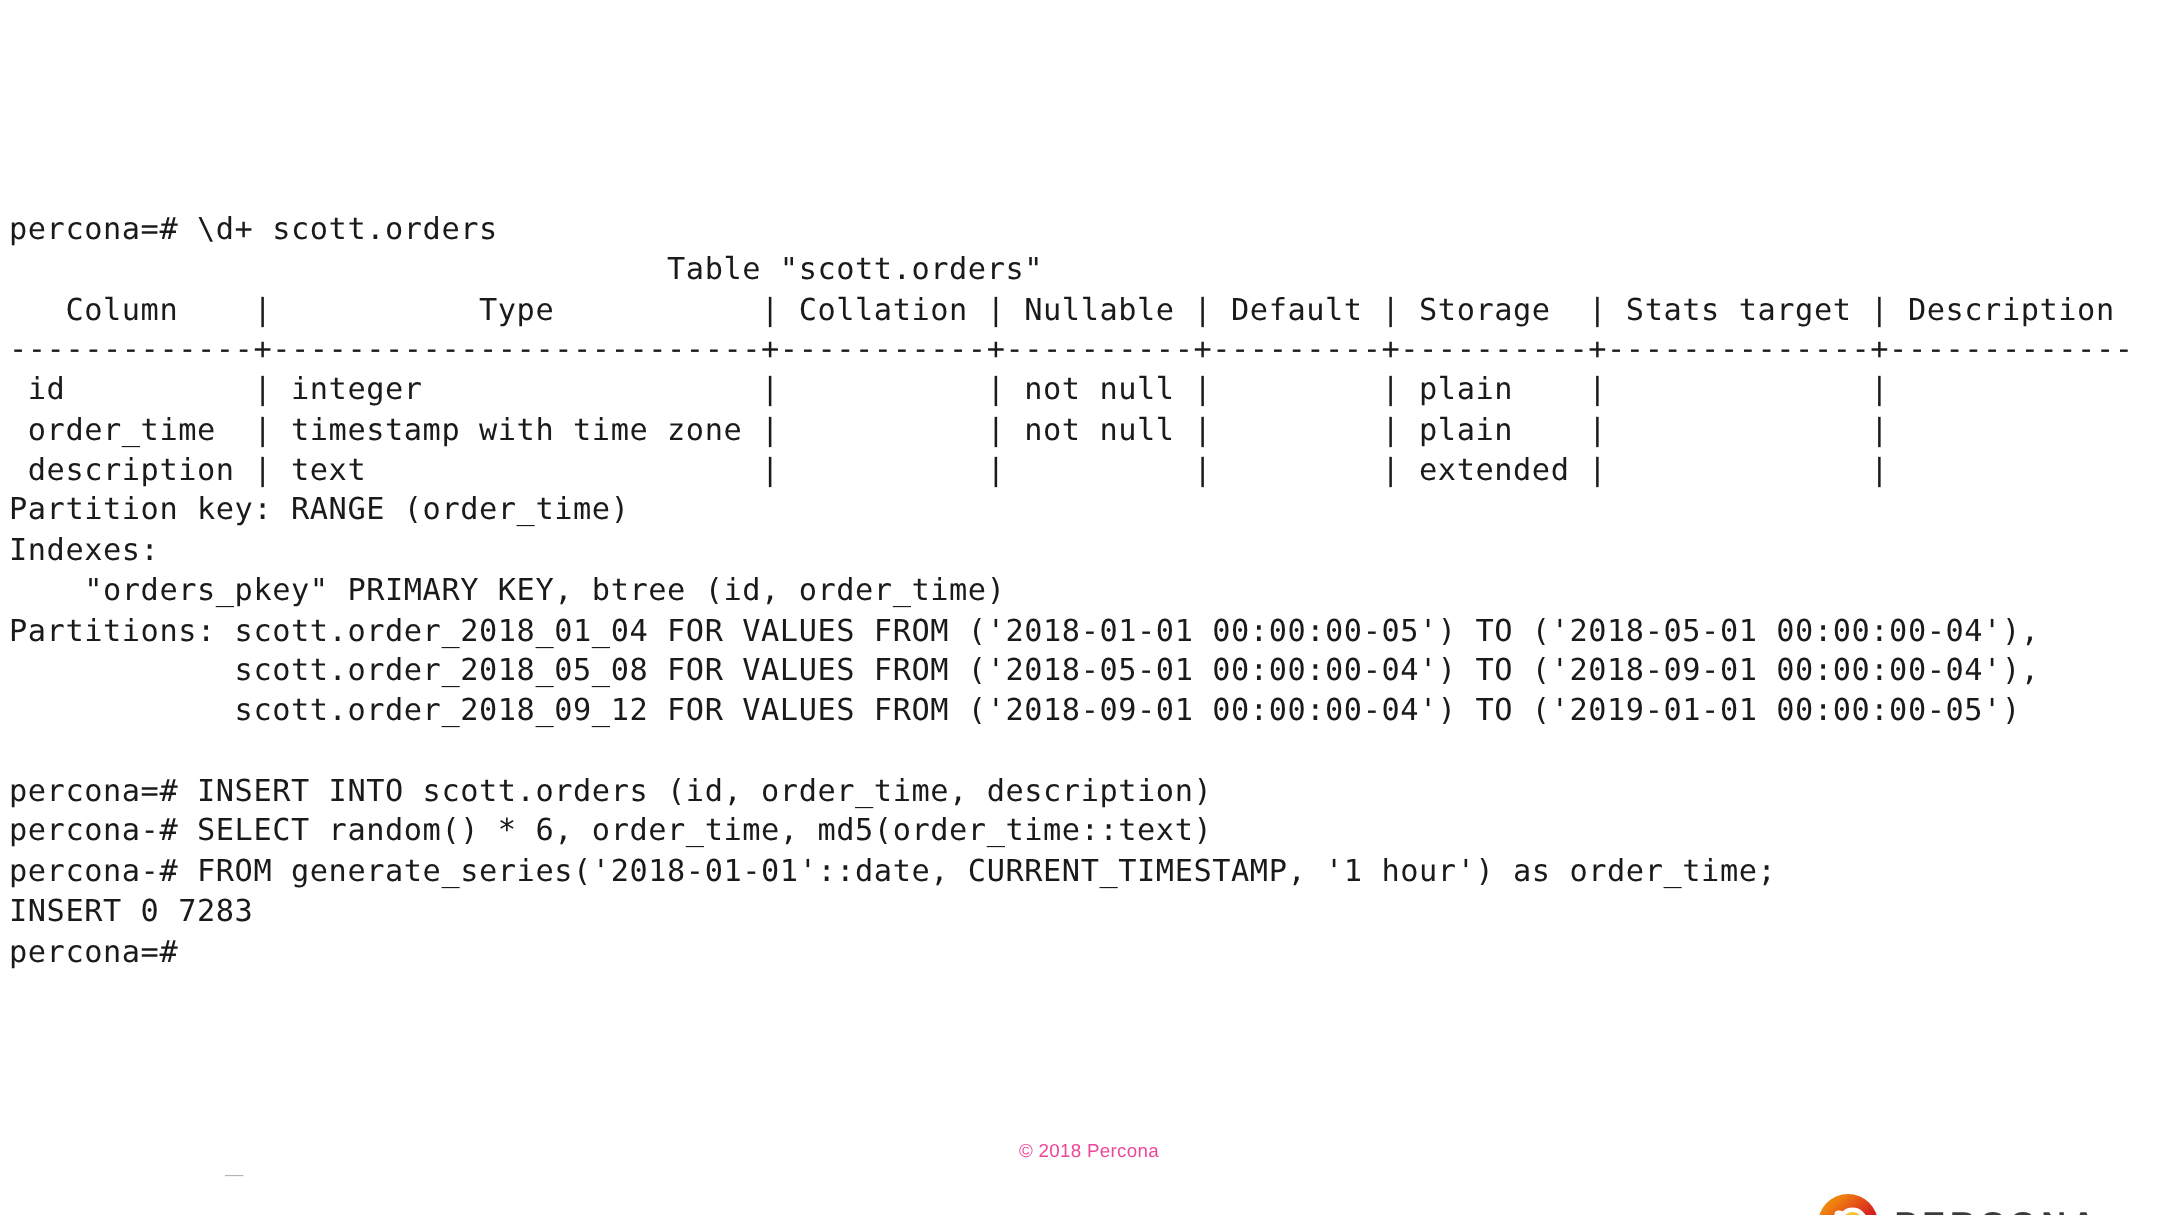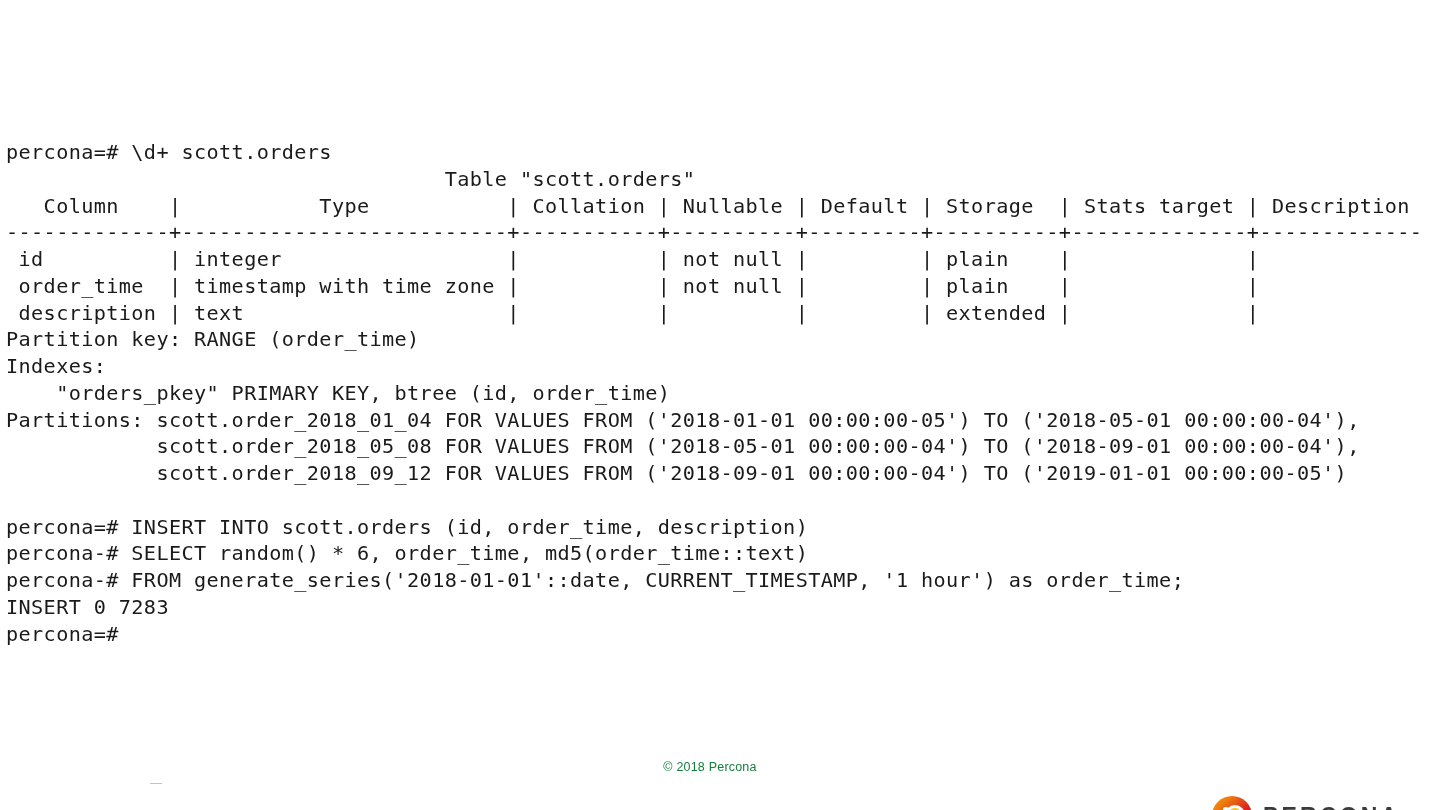--- a/index.html
+++ b/index.html
@@ -41,22 +41,23 @@
 
   
   #footer-copyright {
     position: absolute;
     left: 0;
     top: 760px;
     width: 1420px;
     text-align: center;
     font-family: "Liberation Sans", sans-serif;
     font-size: 12.5px;
-    color: #15803d;
+    color: #ec4899;
     letter-spacing: 0.2px;
+    padding-left: 16px;
   }
 
   #percona-logo {
     position: absolute;
     left: 1212px;
     top: 750px;
     display: flex;
     align-items: center;
     gap: 11px;
     margin-top: 46px;

